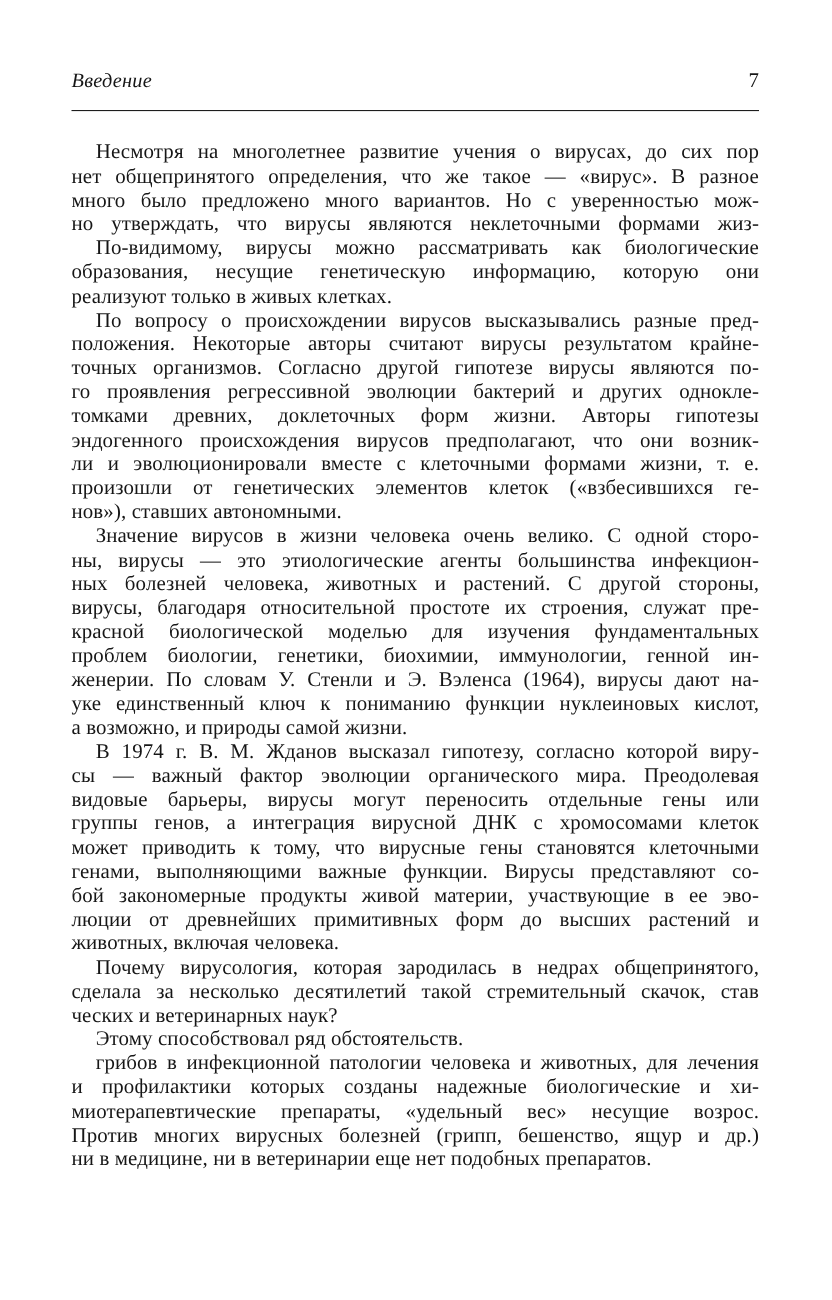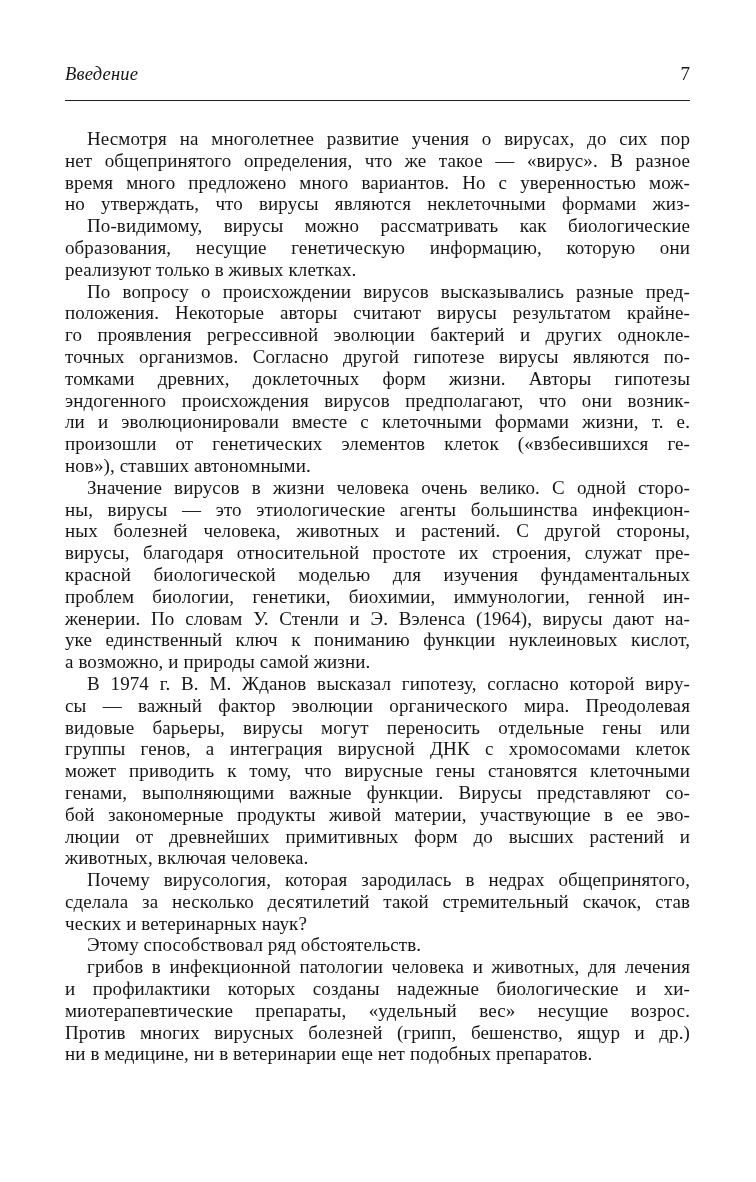--- a/index.html
+++ b/index.html
@@ -63,33 +63,33 @@
 <div class="page">
   <header class="page-header">
     <span class="running-head">Введение</span>
     <span class="page-number">7</span>
   </header>
   <div class="header-rule"></div>
   <main class="page-body">
       <p class="para">
         <span class="line">Несмотря на многолетнее развитие учения о вирусах, до сих пор</span>
         <span class="line">нет общепринятого определения, что же такое — «вирус». В разное</span>
-        <span class="line">время много предложено много вариантов. Но с уверенностью мож-</span>
+        <span class="line">много было предложено много вариантов. Но с уверенностью мож-</span>
         <span class="line">но утверждать, что вирусы являются неклеточными формами жиз-</span>
       </p>
       <p class="para">
         <span class="line">По-видимому, вирусы можно рассматривать как биологические</span>
         <span class="line">образования, несущие генетическую информацию, которую они</span>
         <span class="line last">реализуют только в живых клетках.</span>
       </p>
       <p class="para">
         <span class="line">По вопросу о происхождении вирусов высказывались разные пред-</span>
         <span class="line">положения. Некоторые авторы считают вирусы результатом крайне-</span>
+        <span class="line">точных организмов. Согласно другой гипотезе вирусы являются по-</span>
         <span class="line">го проявления регрессивной эволюции бактерий и других однокле-</span>
-        <span class="line">точных организмов. Согласно другой гипотезе вирусы являются по-</span>
         <span class="line">томками древних, доклеточных форм жизни. Авторы гипотезы</span>
         <span class="line">эндогенного происхождения вирусов предполагают, что они возник-</span>
         <span class="line">ли и эволюционировали вместе с клеточными формами жизни, т. е.</span>
         <span class="line">произошли от генетических элементов клеток («взбесившихся ге-</span>
         <span class="line last">нов»), ставших автономными.</span>
       </p>
       <p class="para">
         <span class="line">Значение вирусов в жизни человека очень велико. С одной сторо-</span>
         <span class="line">ны, вирусы — это этиологические агенты большинства инфекцион-</span>
         <span class="line">ных болезней человека, животных и растений. С другой стороны,</span>

